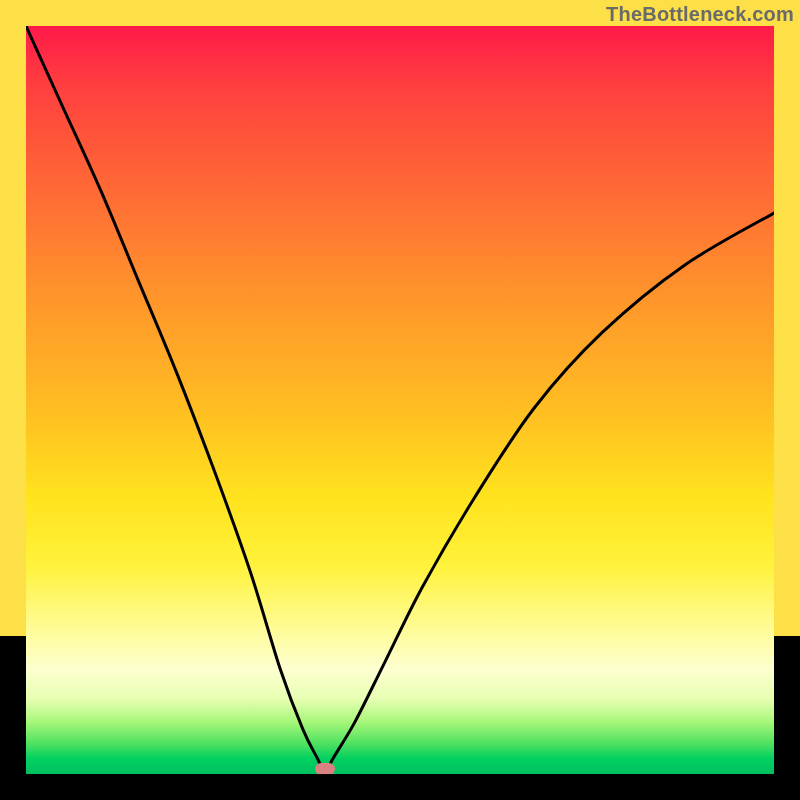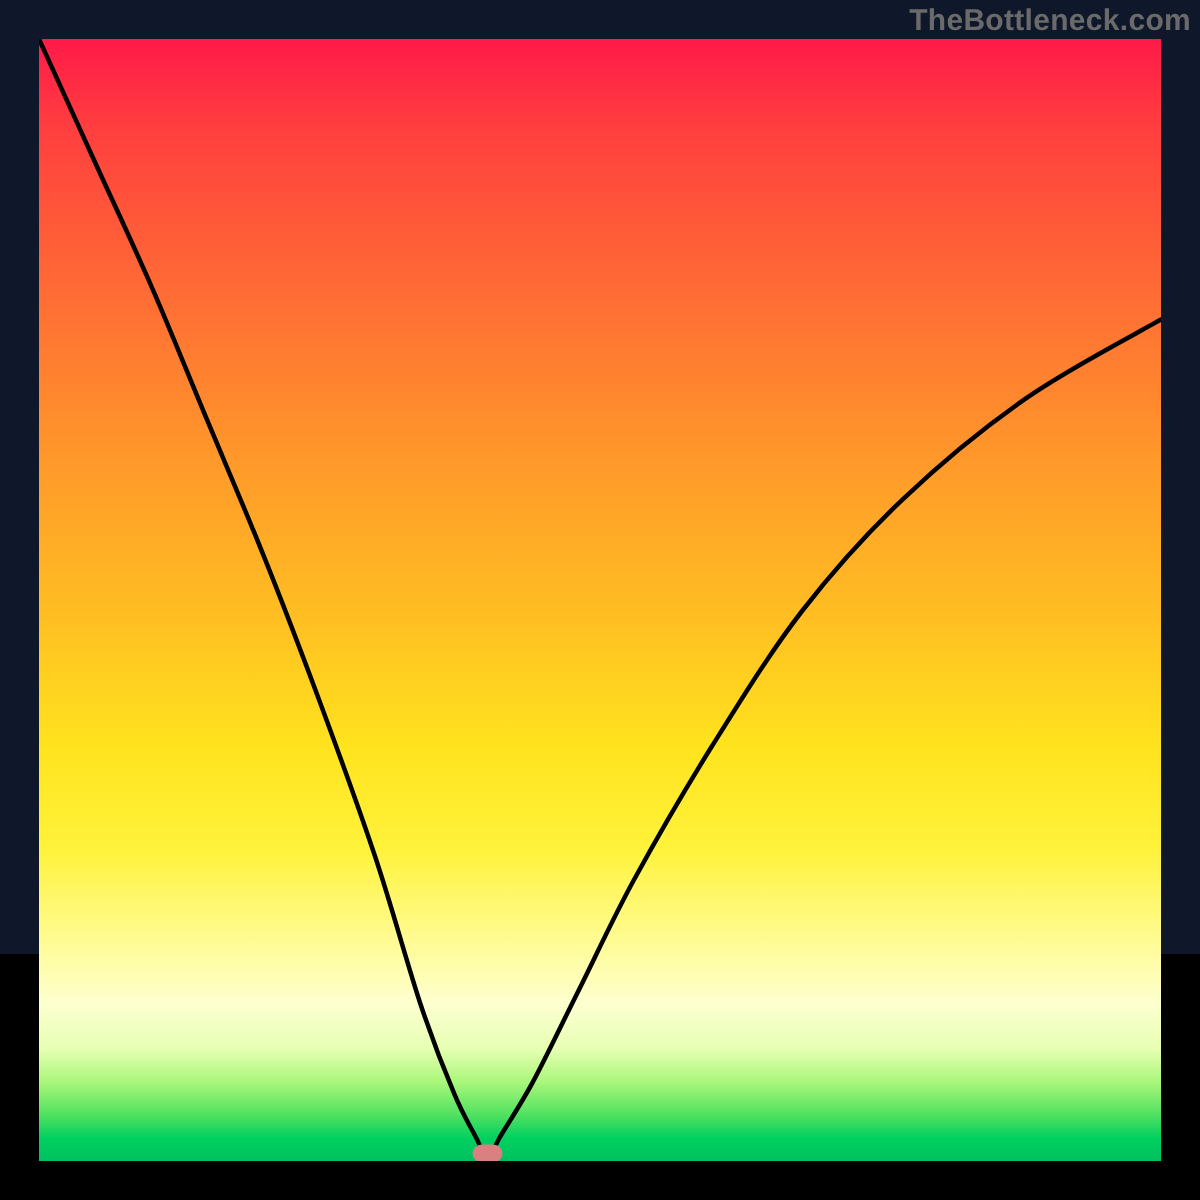--- a/index.html
+++ b/index.html
@@ -9,21 +9,21 @@
     height: 800px;
     background: #000;
     overflow: hidden;
   }
   .frame {
     position: absolute;
     left: 0;
     top: 0;
     width: 800px;
     height: 636px;
-    background: #0f172a;
+    background: #fde047;
   }
   .plot-area {
     position: absolute;
     left: 26px;
     top: 26px;
     width: 748px;
     height: 748px;
     
     background: linear-gradient(to bottom,
       #ff1a49 0%,

